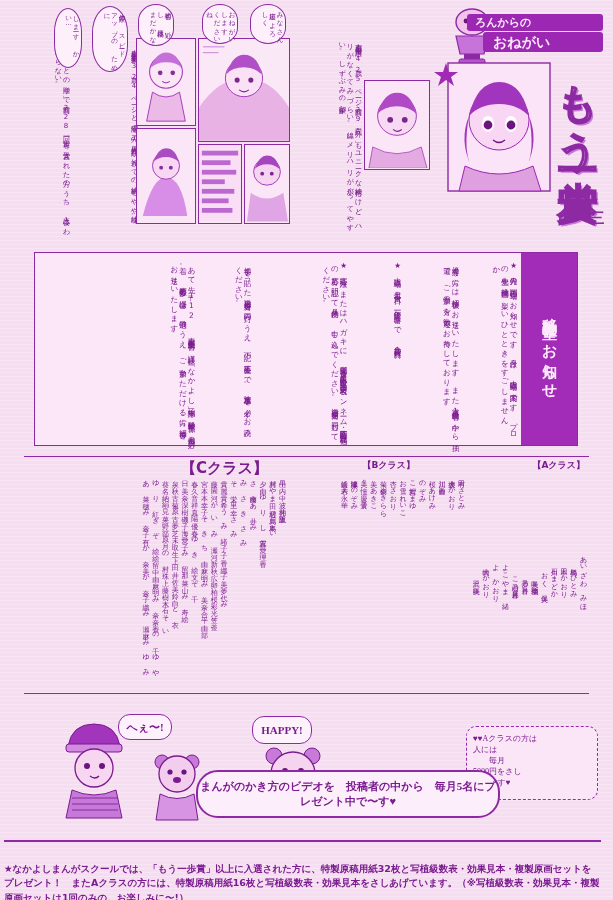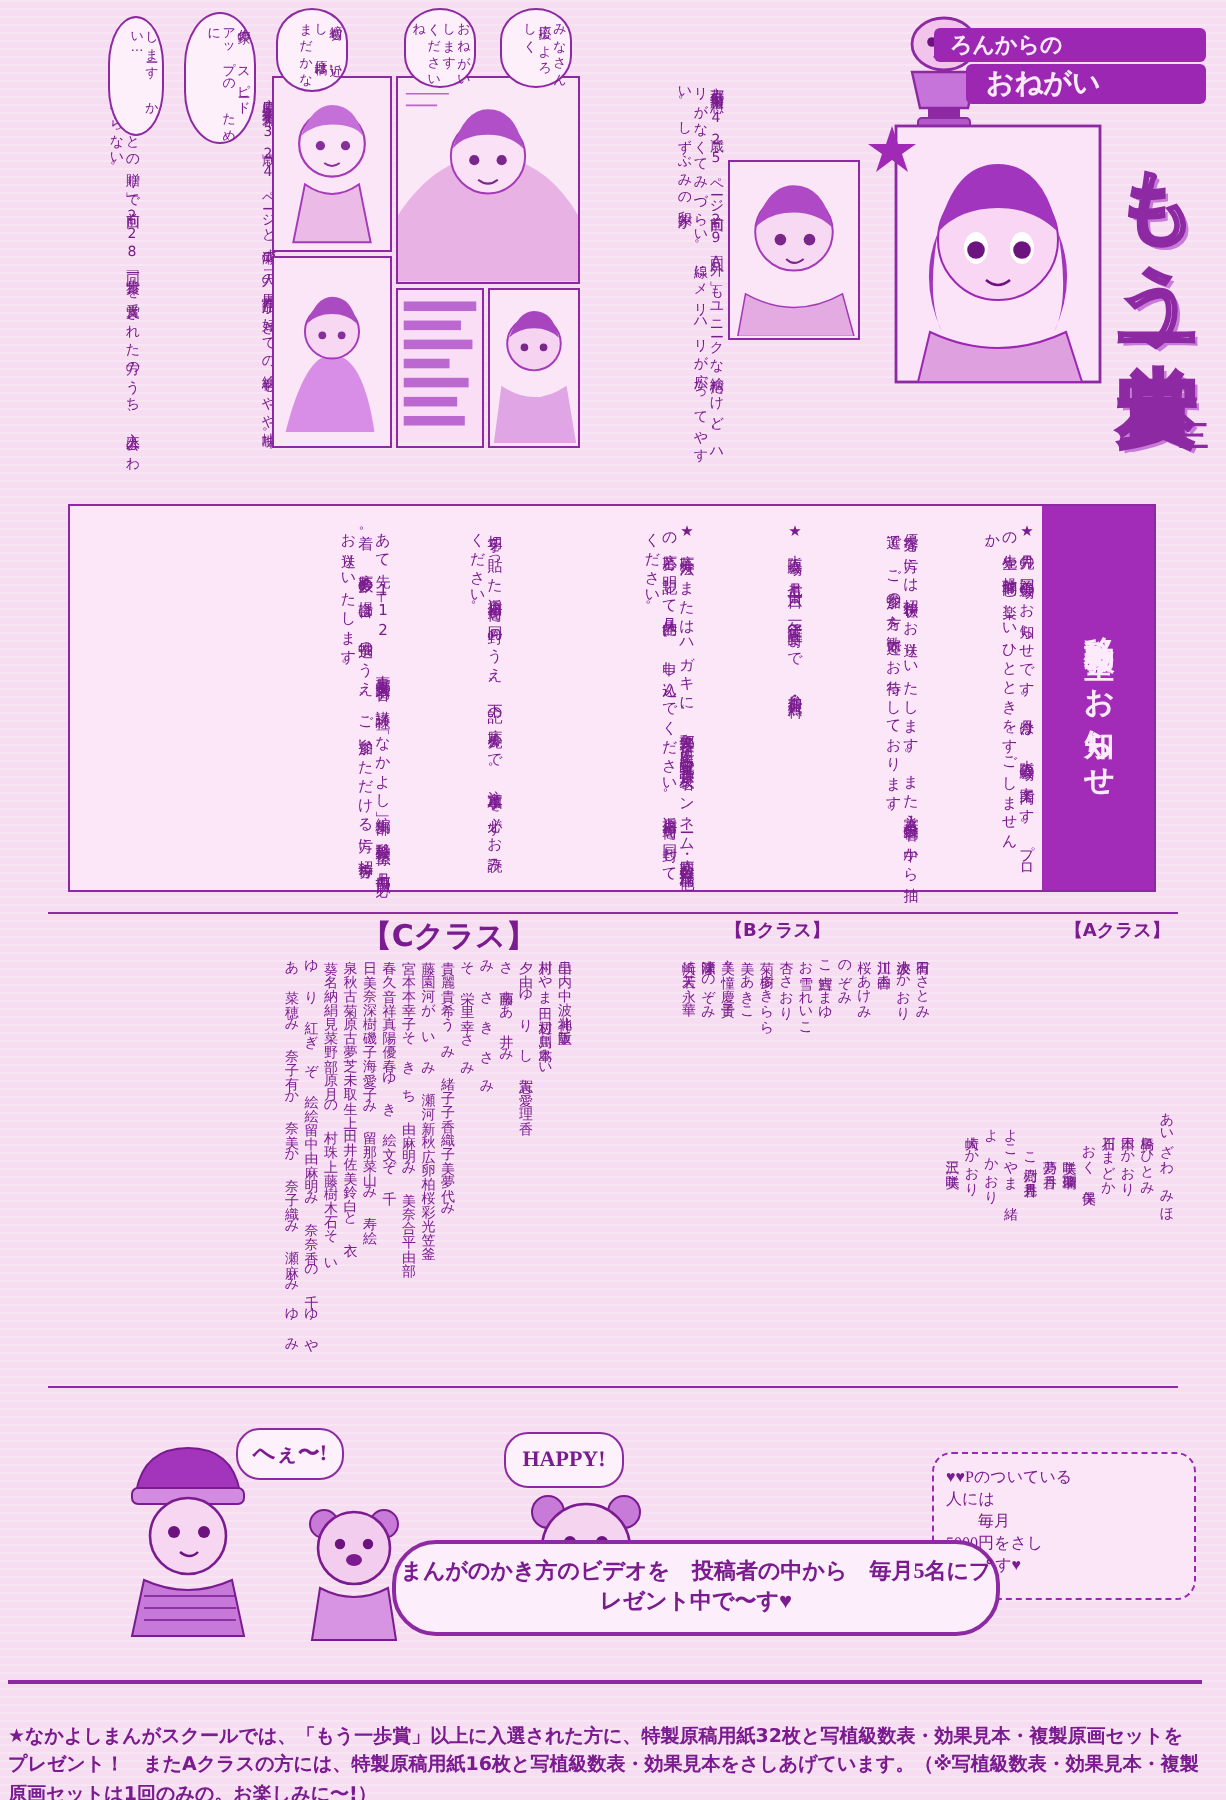--- a/index.html
+++ b/index.html
@@ -370,21 +370,21 @@
     <svg class="mascot" style="left:262px;top:48px;" width="62" height="62" viewBox="0 0 62 62">
       <circle cx="12" cy="14" r="8" fill="#c87ad8" stroke="#7a1b8f"></circle>
       <circle cx="50" cy="14" r="8" fill="#c87ad8" stroke="#7a1b8f"></circle>
       <circle cx="31" cy="32" r="22" fill="#f5d4f0" stroke="#7a1b8f" stroke-width="1.3"></circle>
       <circle cx="23" cy="29" r="3" fill="#6d1380"></circle>
         <circle cx="39" cy="29" r="3" fill="#6d1380"></circle>
       <path d="M25 40 q6 6 12 0" stroke="#6d1380" fill="none" stroke-width="1.3"></path>
     </svg>
 
     <div class="note-box" style="left:466px;top:32px;width:132px;height:74px;padding:6px;">
-      <div class="tiny" style="font-size:8px;">♥♥Pのついている</div>
+      <div class="tiny" style="font-size:8px;">♥♥Aクラスの方は</div>
       <div class="tiny" style="font-size:8px;">人には</div>
       <div class="tiny" style="font-size:8px;margin-left:16px;">毎月</div>
       <div class="tiny" style="font-size:8px;">5000円をさし</div>
       <div class="tiny" style="font-size:8px;">あげます♥</div>
     </div>
   </div>
 
 
   <div id="video-banner">
     <span style="font-size:11px;font-weight:bold;line-height:1.35;">まんがのかき方のビデオを　投稿者の中から　毎月5名にプレゼント中で〜す♥</span>

